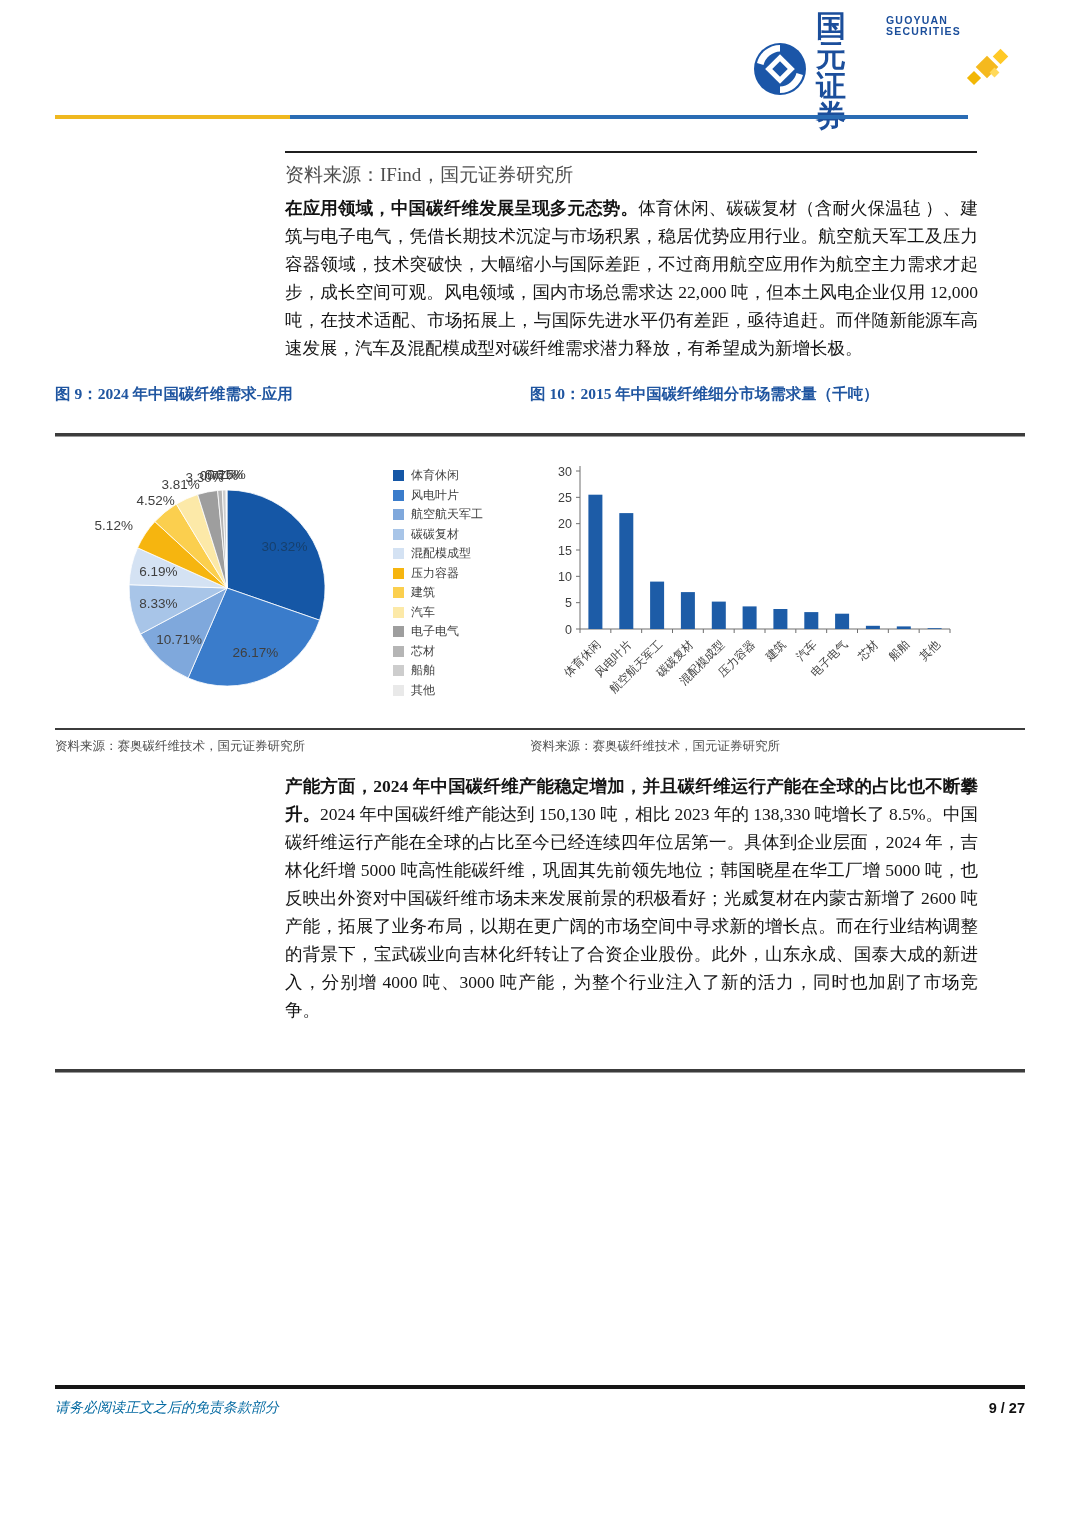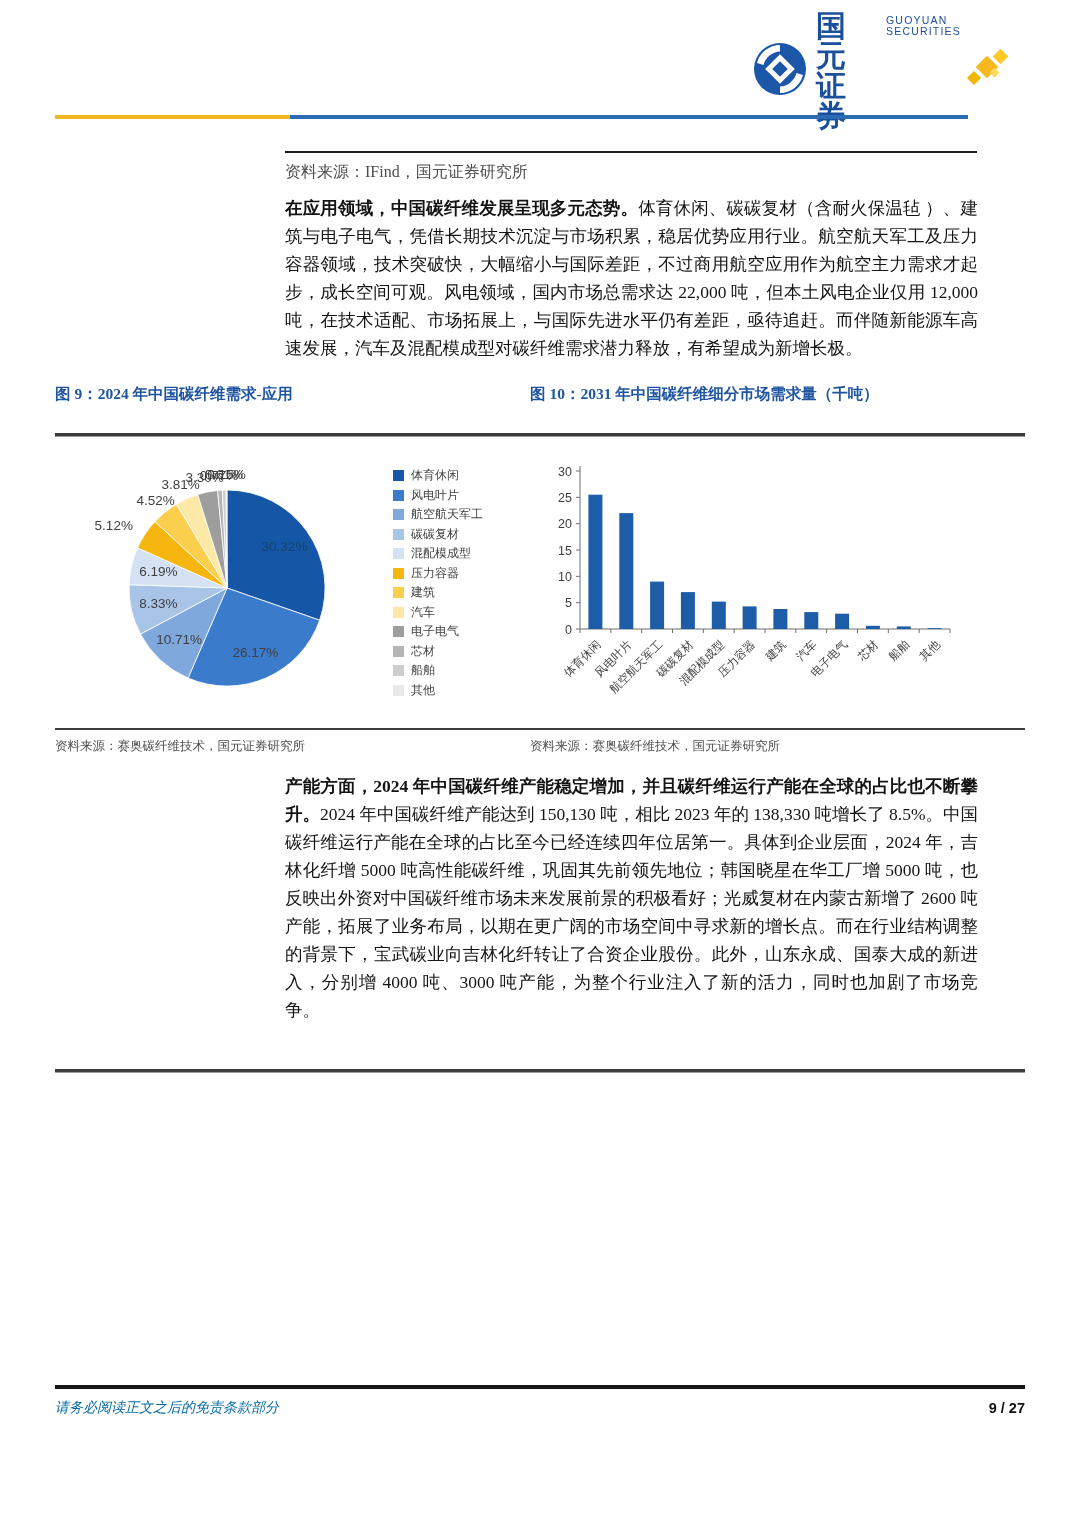--- a/index.html
+++ b/index.html
@@ -3,30 +3,30 @@
 <meta charset="utf-8">
 <style>
   html,body{margin:0;padding:0;background:#ffffff;}
   .page{position:relative;width:1080px;height:1527px;background:#ffffff;overflow:hidden;
         font-family:"Liberation Serif","DejaVu Serif",serif;color:#1a1a1a;}
 
   
   .logo{position:absolute;top:40px;left:752px;width:230px;height:62px;display:flex;align-items:center;}
   .logo-text{margin-left:8px;display:flex;line-height:1;gap:36px;}
   .logo-cn{font-size:30px;font-weight:bold;color:#1B4E9B;letter-spacing:4px;font-family:"Liberation Serif",serif;}
-  .logo-en{font-size:10.5px;font-weight:normal;color:#1B4E9B;letter-spacing:1.2px;margin-top:4px;font-family:"Liberation Sans","DejaVu Sans",sans-serif;}
+  .logo-en{font-size:10.5px;font-weight:bold;color:#1B4E9B;letter-spacing:1.2px;margin-top:4px;font-family:"Liberation Sans","DejaVu Sans",sans-serif;}
   .logo-diamonds{position:relative;width:42px;height:44px;margin-left:6px;}
   .dmd{position:absolute;transform:rotate(45deg);}
   .header-rule{position:absolute;top:115px;left:55px;width:913px;height:4px;display:flex;}
   .header-rule .seg-y{width:235px;height:100%;background:#EFB820;}
   .header-rule .seg-b{flex:1;height:100%;background:#2A6CB4;}
 
   
   .top-note{position:absolute;top:151px;left:285px;width:692px;border-top:2px solid #1f1f1f;
-            padding-top:9px;font-size:16px;color:#4d4d4d;}
+            padding-top:9px;font-size:19px;color:#4d4d4d;}
 
   
   .para{position:absolute;left:285px;width:693px;font-size:17.5px;line-height:28px;
         text-align:justify;color:#141414;}
   .para b{font-weight:bold;}
   .para-1{top:194px;}
   .para-2{top:772px;}
 
   
   .cap-row{position:absolute;left:55px;width:970px;display:flex;}
@@ -95,21 +95,21 @@
     <span class="seg-y"></span>
     <span class="seg-b"></span>
   </div>
 
   <div class="top-note">资料来源：IFind，国元证券研究所</div>
 
   <div class="para para-1"><b>在应用领域，中国碳纤维发展呈现多元态势。</b><span>体育休闲、碳碳复材（含耐火保温毡 ）、建筑与电子电气，凭借长期技术沉淀与市场积累，稳居优势应用行业。航空航天军工及压力容器领域，技术突破快，大幅缩小与国际差距，不过商用航空应用作为航空主力需求才起步，成长空间可观。风电领域，国内市场总需求达 22,000 吨，但本土风电企业仅用 12,000 吨，在技术适配、市场拓展上，与国际先进水平仍有差距，亟待追赶。而伴随新能源车高速发展，汽车及混配模成型对碳纤维需求潜力释放，有希望成为新增长极。</span></div>
 
   <div class="cap-row cap-row-1">
     <div class="cap cap-left">图 9：2024 年中国碳纤维需求-应用</div>
-    <div class="cap cap-right">图 10：2031 年中国碳纤维细分市场需求量（千吨）</div>
+    <div class="cap cap-right">图 10：2015 年中国碳纤维细分市场需求量（千吨）</div>
   </div>
   <div class="rule-heavy rh-1"></div>
 
   <div class="fig-left">
     <svg id="pie-svg" width="360" height="290" viewBox="0 0 360 290">
         <path d="M172,150 L172.0,52.0 A98,98 0 0 1 264.6,182.2 Z" fill="#1557A6" stroke="#ffffff" stroke-width="0.8"></path>
         <path d="M172,150 L264.6,182.2 A98,98 0 0 1 133.1,240.0 Z" fill="#3A7CCB" stroke="#ffffff" stroke-width="0.8"></path>
         <path d="M172,150 L133.1,240.0 A98,98 0 0 1 85.5,196.1 Z" fill="#7FA8DC" stroke="#ffffff" stroke-width="0.8"></path>
         <path d="M172,150 L85.5,196.1 A98,98 0 0 1 74.1,146.7 Z" fill="#A8C5E8" stroke="#ffffff" stroke-width="0.8"></path>
         <path d="M172,150 L74.1,146.7 A98,98 0 0 1 82.6,109.8 Z" fill="#D4E2F3" stroke="#ffffff" stroke-width="0.8"></path>

